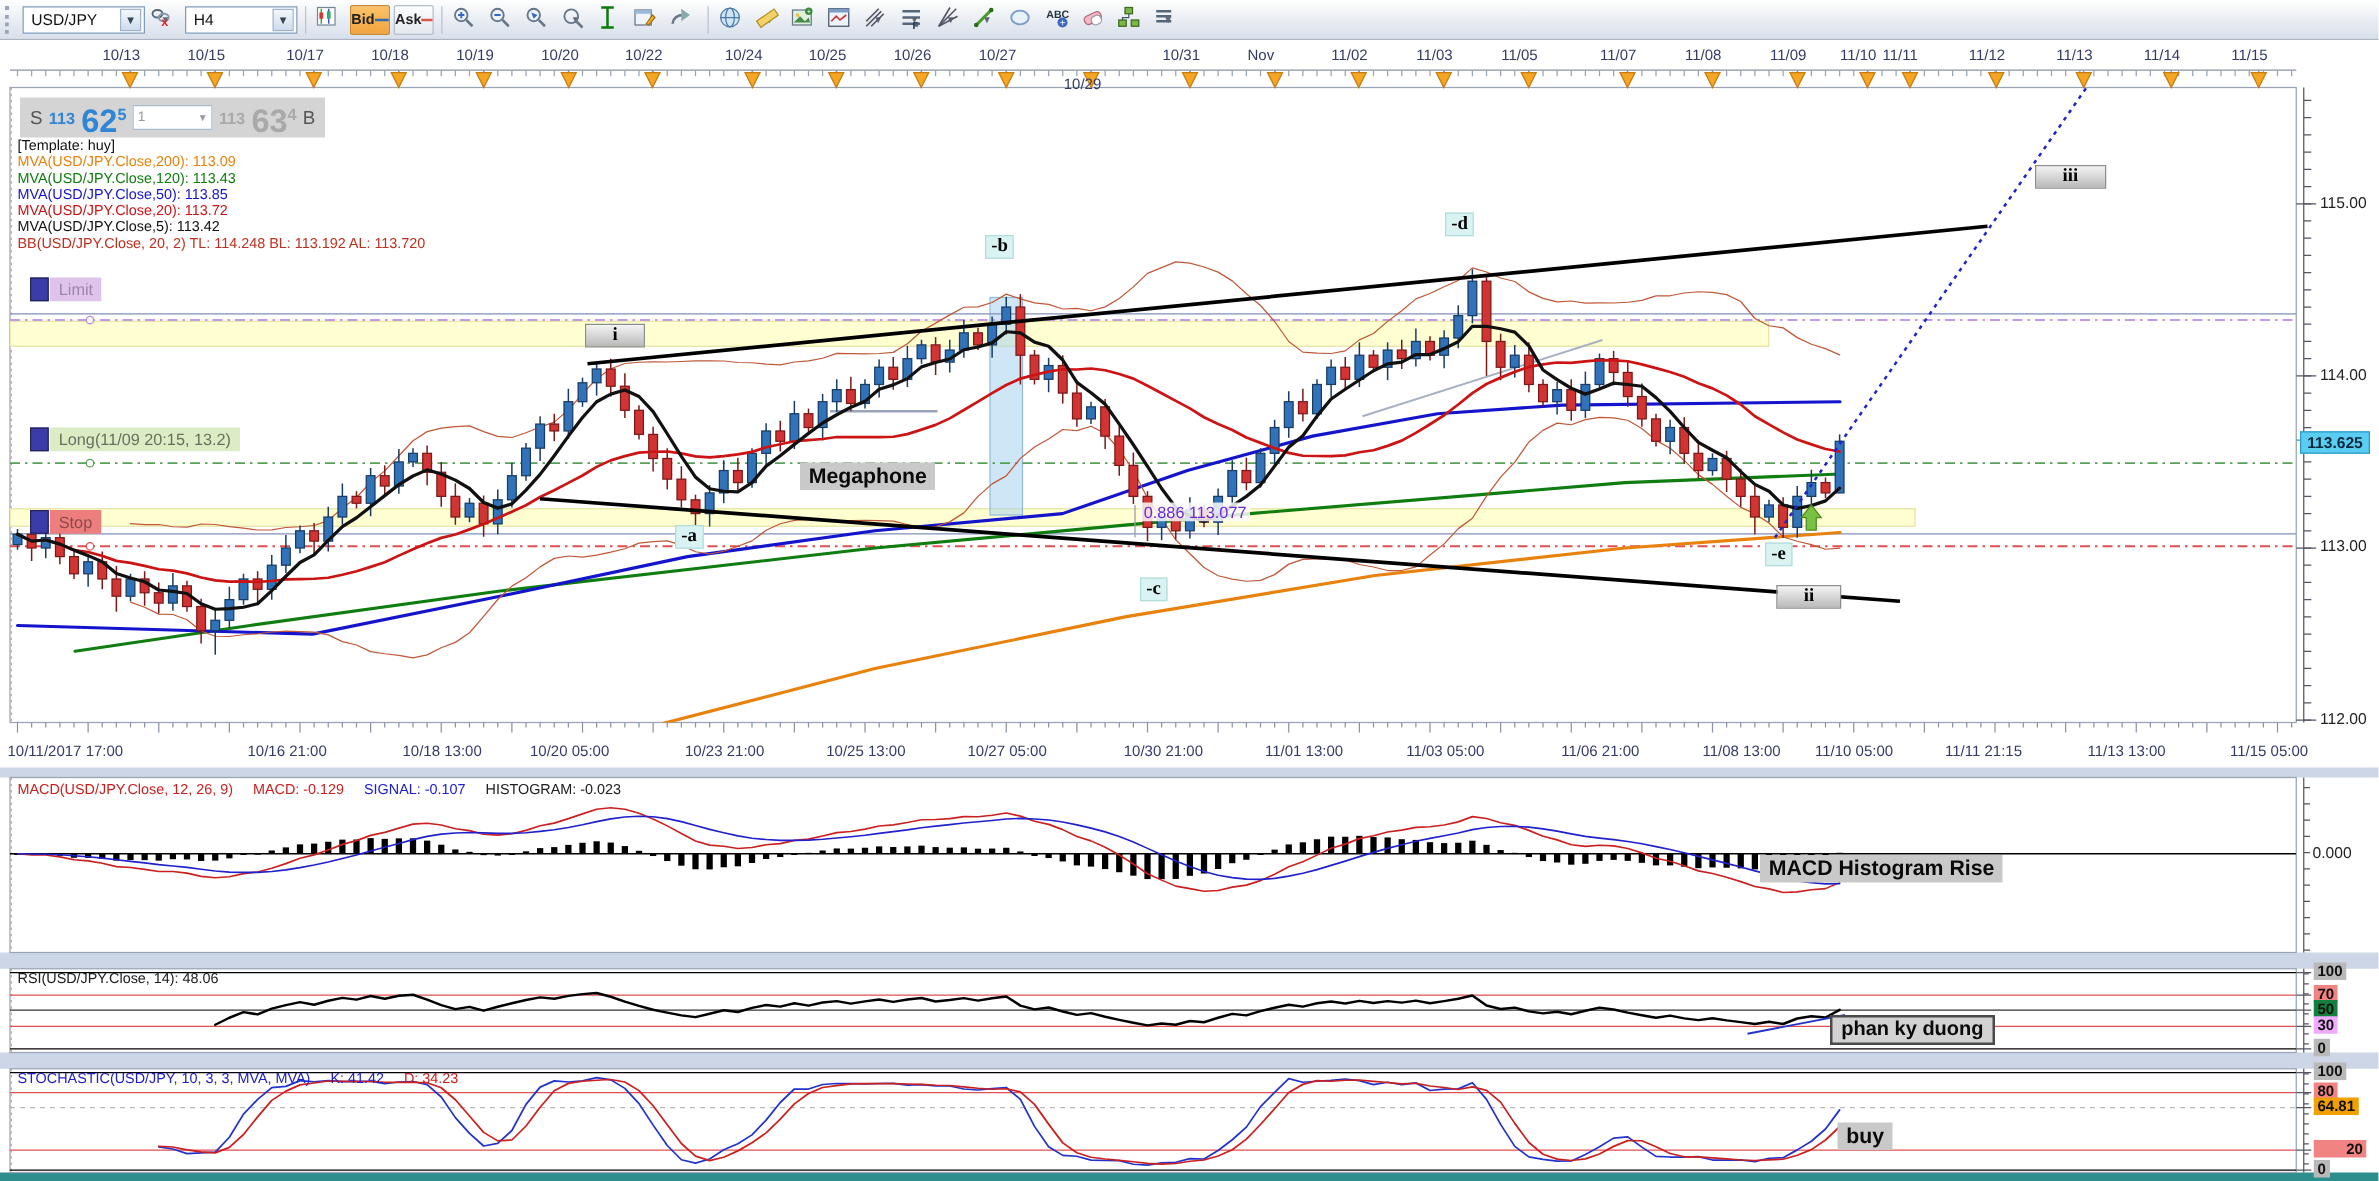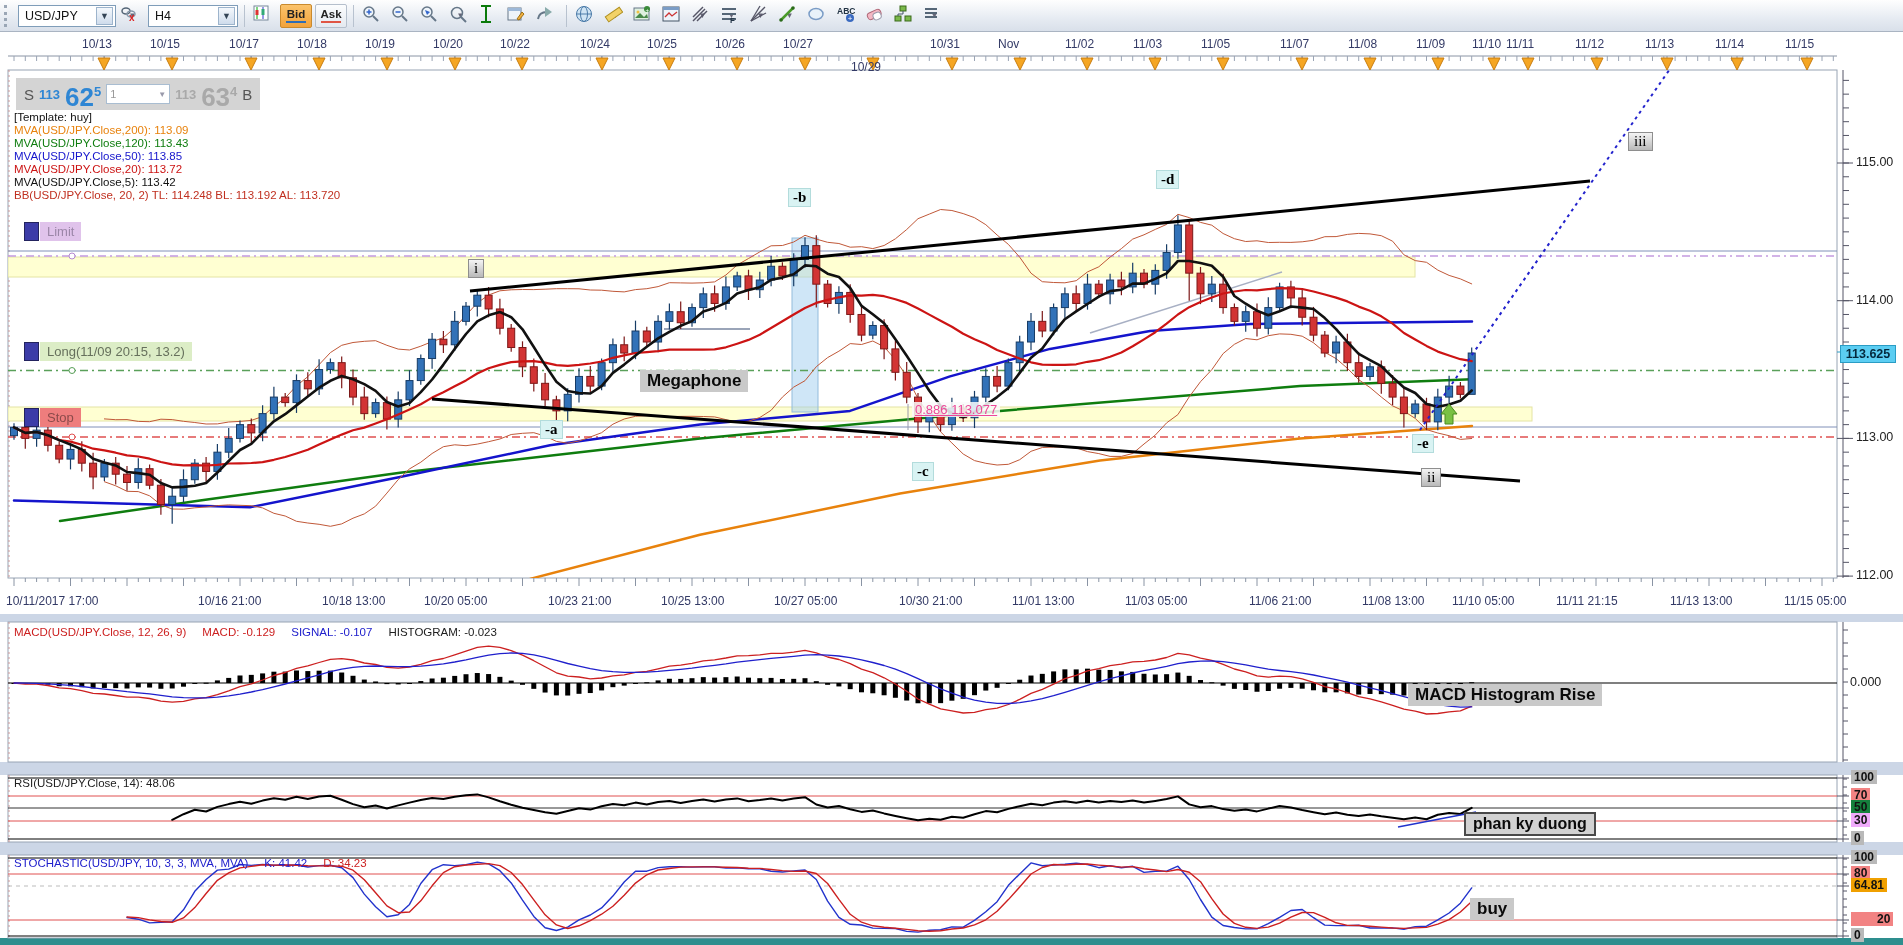--- a/index.html
+++ b/index.html
@@ -13,21 +13,21 @@
     padding-left:4px;box-sizing:border-box;z-index:30;}
   .grip{width:5px;height:22px;border-left:3px dotted #9aa6b5;margin-right:3px;}
   .combo{display:flex;align-items:center;background:#fff;border:1px solid #7f9db9;
     height:20px;padding:0 2px 0 6px;font-size:12.5px;color:#111;}
   .combo .arr{margin-left:6px;width:15px;height:16px;background:linear-gradient(#f4f8fc,#cfdcEC);
     border:1px solid #9db4cc;font-size:9px;color:#345;display:flex;align-items:center;justify-content:center;}
   .tb{min-width:24px;height:24px;display:flex;align-items:center;justify-content:center;
     border:1px solid transparent;border-radius:2px;position:relative;}
   .tb .dd{font-size:8px;color:#667;margin-left:1px;}
   .tb-sep{width:1px;height:22px;background:#b8c2cf;margin:0 3px;}
-  .bidask{width:30px;height:22px;display:flex;flex-direction:column;align-items:center;justify-content:center;
+  .bidask{width:30px;height:22px;display:flex;flex-direction:row;align-items:center;justify-content:center;
     font-size:11.5px;font-weight:bold;color:#222;border:1px solid #b5bfcc;border-radius:2px;background:linear-gradient(#fcfdfe,#e4e9f0);}
   .bidask .ul{width:20px;height:2px;margin-top:1px;}
   #bid-btn{background:linear-gradient(#fbc36b,#f2a33c);border-color:#c98a2e;}
   
   #quote{position:absolute;left:16px;top:78px;height:32px;z-index:20;
     background:rgba(205,205,205,.85);display:flex;align-items:center;gap:5px;padding:0 8px;}
   #quote .side{font-size:15px;color:#555;}
   #quote .pre{font-size:13px;font-weight:bold;}
   #quote .big{font-size:26px;font-weight:bold;line-height:26px;}
   #quote .sup{font-size:13px;font-weight:bold;vertical-align:super;}
@@ -41,24 +41,24 @@
   .order .sq{width:13px;background:#3c3ca8;border:1px solid #23235e;}
   .order .lbl{padding:2px 7px;margin-left:1px;}
   #order-limit{left:24px;top:222px;}#order-limit .lbl{background:#e0c3eb;color:#9b86a8;}
   #order-long{left:24px;top:342px;}#order-long .lbl{background:#dcedc6;color:#66705c;}
   #order-stop{left:24px;top:408px;}#order-stop .lbl{background:#ee7d7d;color:#8b4a4a;}
   
   .ann{position:absolute;z-index:22;white-space:nowrap;}
   .wave-cyan{background:#d9f3f3;border:1px solid #b3dcdc;color:#000;font-weight:bold;
     font-size:15px;padding:0 4px;font-family:"Liberation Serif",serif;}
   .wave-gray{background:linear-gradient(#f4f4f4,#b9b9b9);border:1px solid #8e8e8e;color:#000;
-    font-weight:normal;font-size:15px;padding:0 5px;font-family:"Liberation Serif",serif;}
+    font-weight:bold;font-size:15px;padding:0 21px;font-family:"Liberation Serif",serif;}
   .note{background:#c9c9c9;color:#0a0a0a;font-weight:bold;font-size:17px;padding:1px 7px;}
   .note-border{background:#d2d2d2;color:#0a0a0a;font-weight:bold;font-size:16px;padding:1px 7px;border:2px solid #4a4a4a;}
-  .fib-lbl{color:#ec4899;font-size:13px;background:rgba(250,250,250,.85);padding:0 3px;text-decoration:underline;}
+  .fib-lbl{color:#6d28d9;font-size:13px;background:rgba(250,250,250,.85);padding:0 3px;}
   
   .ax{position:absolute;color:#333a66;font-size:12px;z-index:15;white-space:nowrap;}
   .axp{position:absolute;color:#222;font-size:12.5px;z-index:15;}
   .side-lbl{position:absolute;font-size:12px;font-weight:bold;color:#111;padding:0 3px;z-index:15;}
   #cur-price{position:absolute;left:1840px;top:345px;width:54px;height:15px;background:#5bcdf2;
     border:1px solid #2a9cc4;color:#04283c;font-size:12.5px;font-weight:bold;text-align:center;z-index:16;padding-top:1px;}
   .ptitle{position:absolute;display:flex;gap:16px;font-size:11.5px;z-index:15;white-space:nowrap;}
 </style>
 </head>
 <body>

